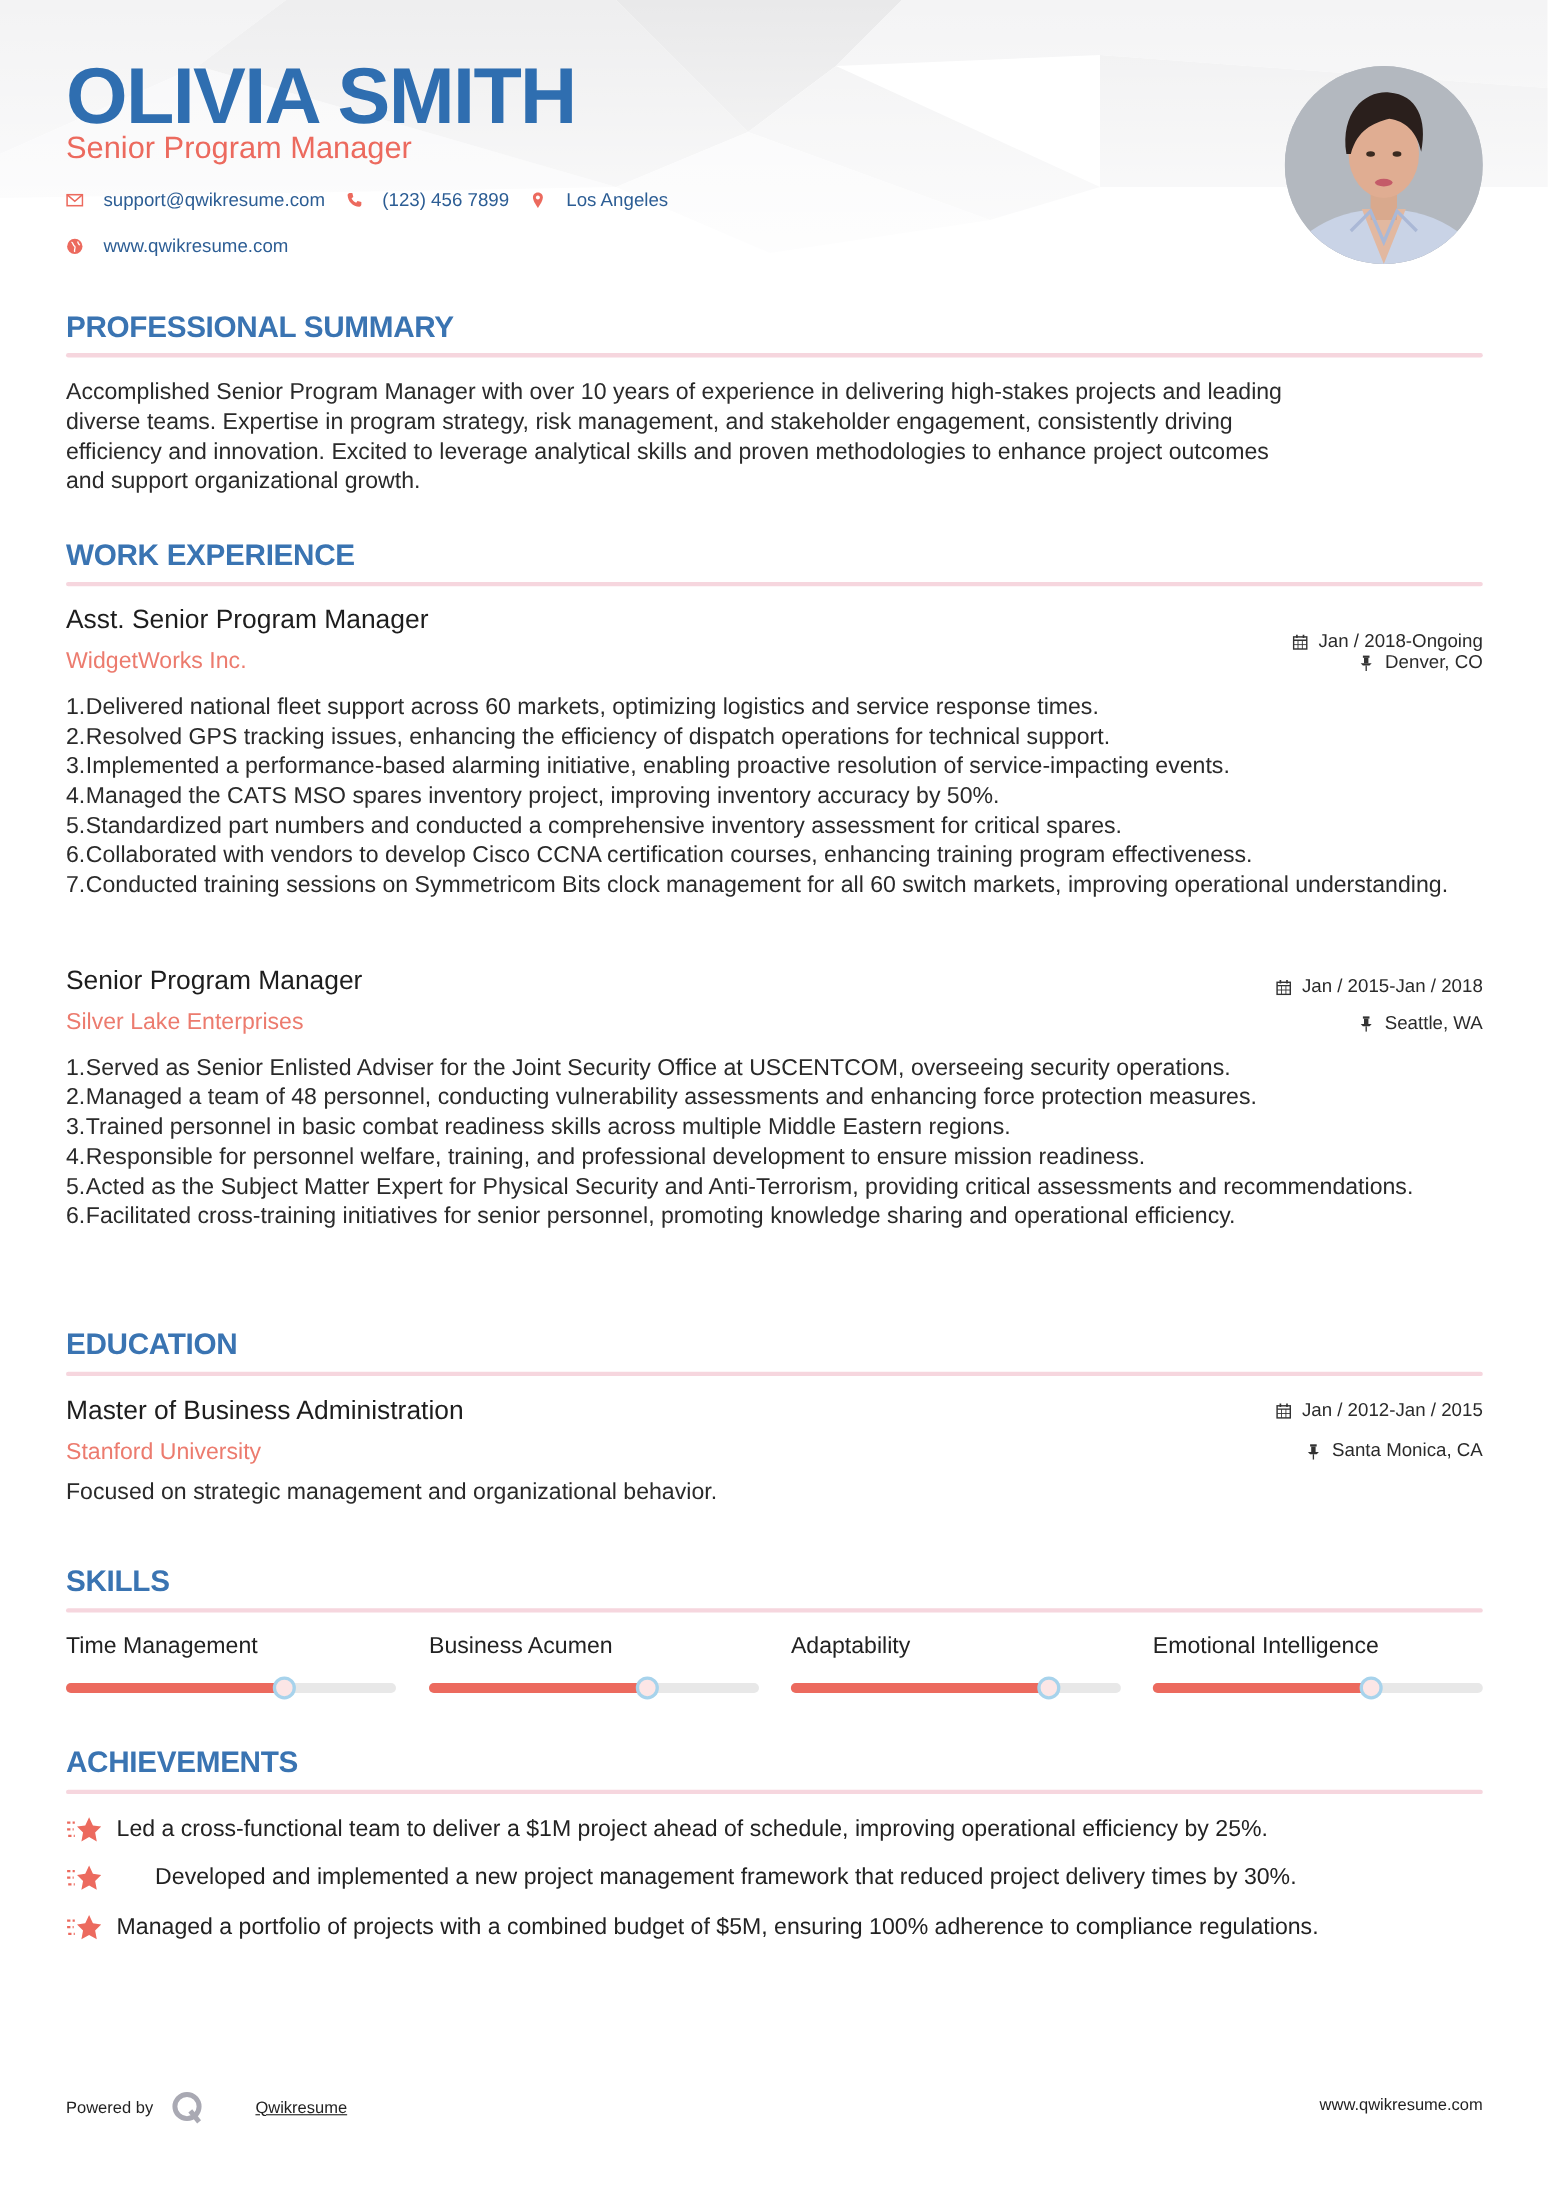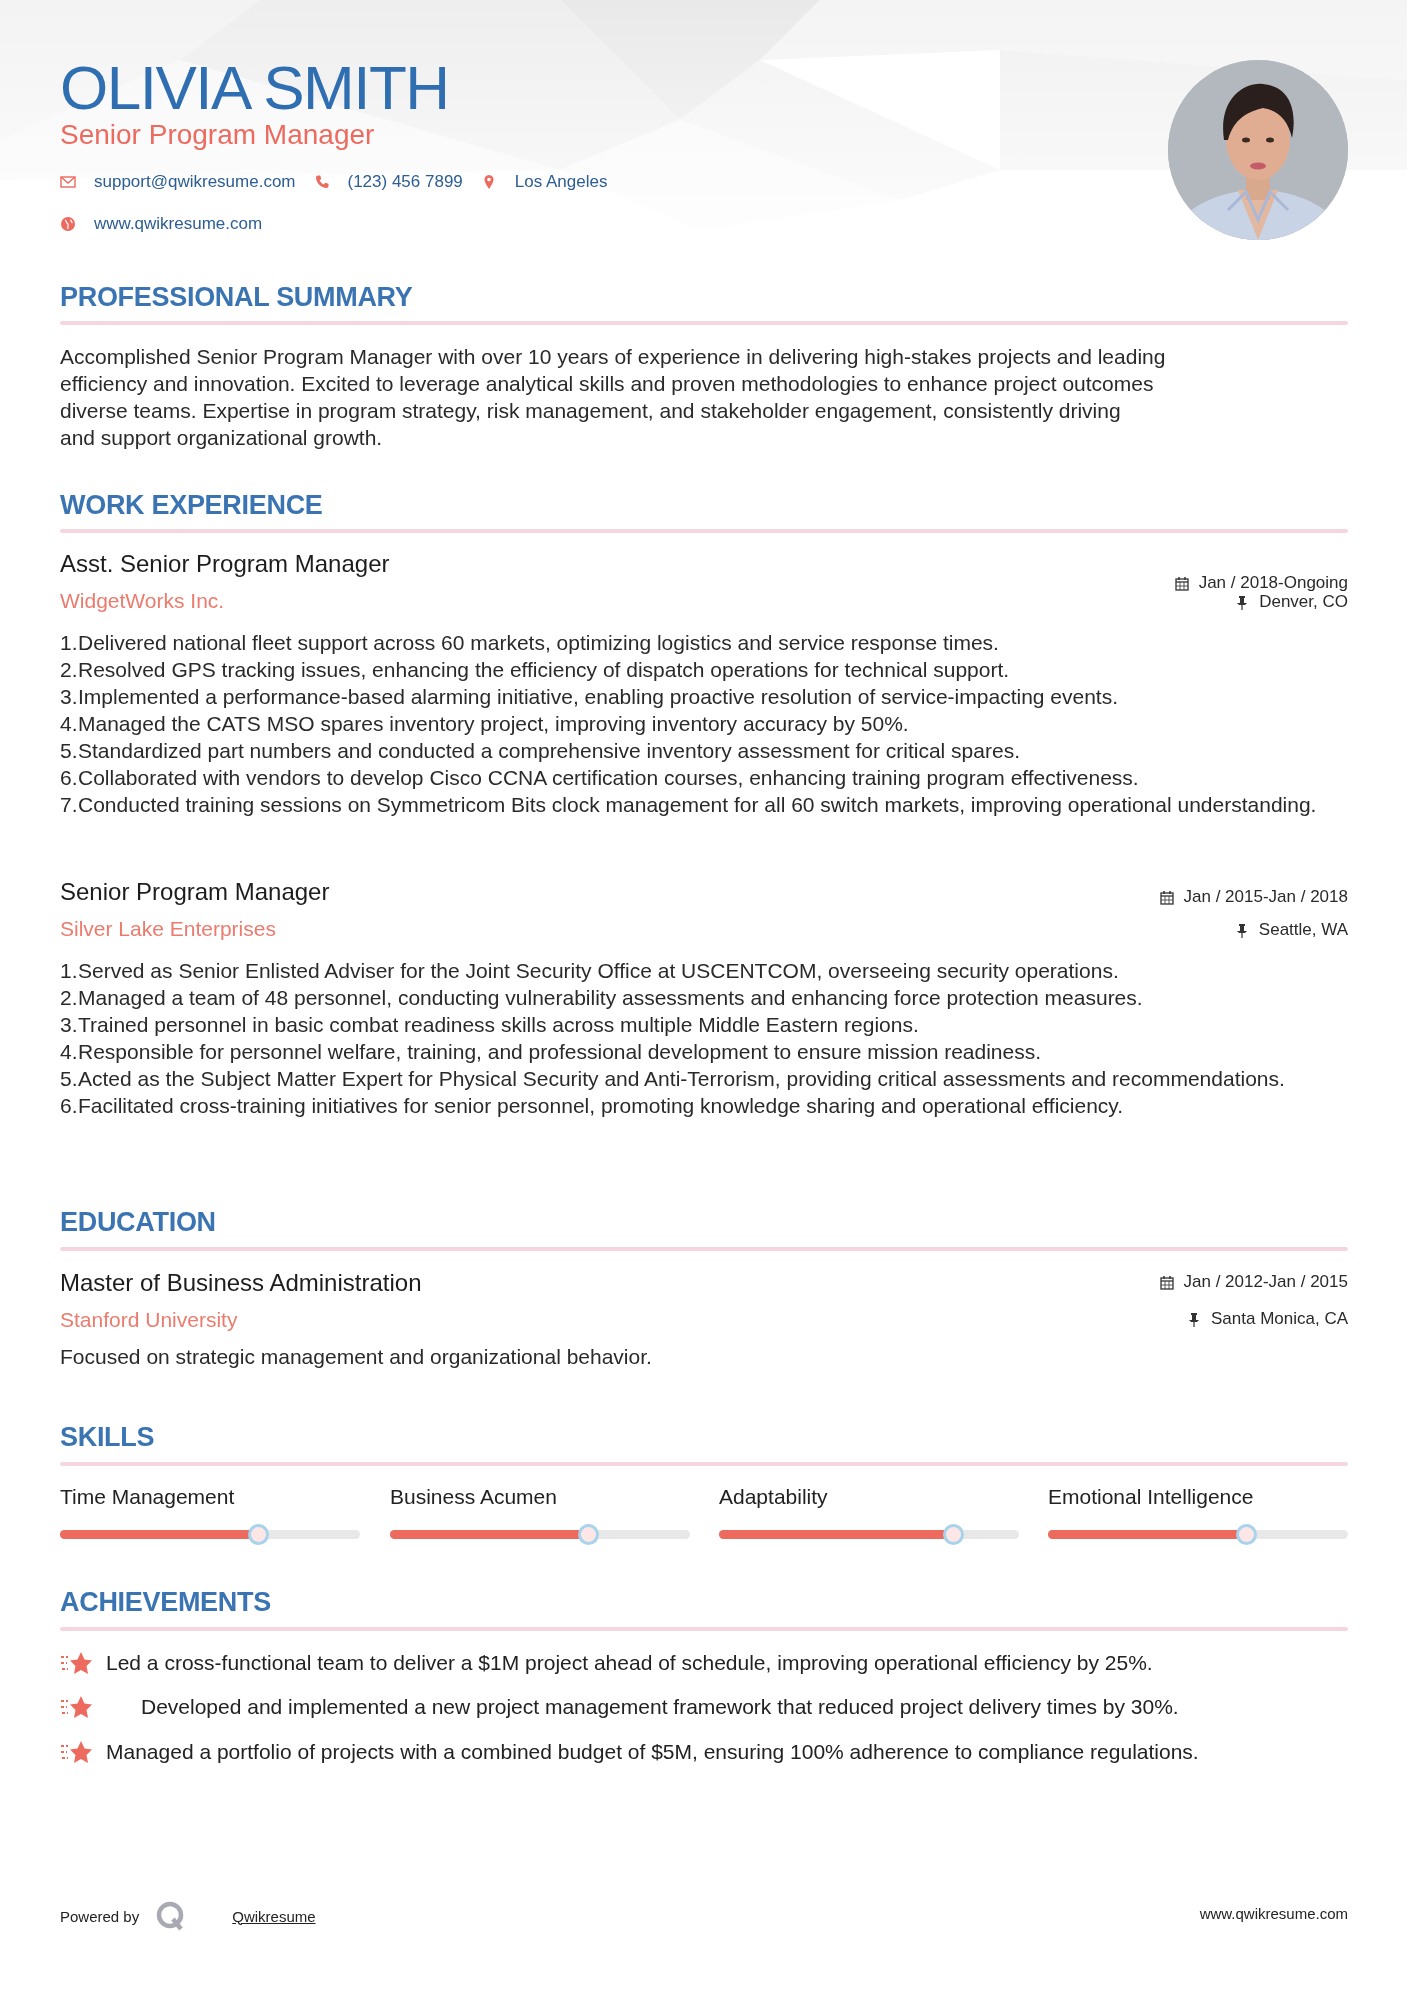--- a/index.html
+++ b/index.html
@@ -4,21 +4,21 @@
 <style>
   * { box-sizing: border-box; margin: 0; padding: 0; }
   html, body { width: 1407px; height: 1990px; background: #ffffff; overflow: hidden; }
   body { font-family: "Liberation Sans", "DejaVu Sans", sans-serif; color: #222; position: relative; }
 
   .bg-deco { position: absolute; left: 0; top: 0; width: 1407px; height: 300px; z-index: 0; pointer-events: none; }
 
   .page { position: absolute; left: 60px; top: 0; width: 1288px; height: 1990px; z-index: 1; }
 
   
-  .name { position: absolute; left: 0; top: 58px; font-size: 62px; font-weight: normal; color: #2f6eb0; letter-spacing: -1.5px; line-height: 60px; }
+  .name { position: absolute; left: 0; top: 58px; font-size: 72px; font-weight: bold; color: #2f6eb0; letter-spacing: -1.5px; line-height: 60px; }
   .role { position: absolute; left: 0; top: 118px; font-size: 28px; color: #ec6a5e; line-height: 34px; }
   .contact-row { position: absolute; left: 0; display: flex; align-items: center; font-size: 17px; color: #2c5d94; }
   .contact-row.r1 { top: 172px; }
   .contact-row.r2 { top: 214px; }
   .c-item { display: flex; align-items: center; margin-right: 18px; }
   .c-icon { width: 16px; height: 16px; margin-right: 18px; display: inline-flex; align-items: center; justify-content: center; color: #ec6a5e; }
   .c-icon svg { width: 16px; height: 16px; }
   .avatar { position: absolute; left: 1108px; top: 60px; width: 180px; height: 180px; border-radius: 50%; overflow: hidden; background: #b9bec5; }
 
   
@@ -135,22 +135,22 @@
       <ellipse cx="102" cy="80" rx="4" ry="2.5" fill="#3a2a20"></ellipse>
       <ellipse cx="90" cy="106" rx="8" ry="3.5" fill="#c45b68"></ellipse>
       <path d="M60 150 L78 132 L90 160 L102 132 L120 150" fill="none" stroke="#aab8d6" stroke-width="3"></path>
     </svg>
   </div>
 
   <div class="section-title" style="top:281px;">PROFESSIONAL SUMMARY</div>
   <div class="section-rule" style="top:321px;"></div>
   <div class="para" style="top:343px;">
     <div>Accomplished Senior Program Manager with over 10 years of experience in delivering high-stakes projects and leading</div>
+    <div>diverse teams. Expertise in program strategy, risk management, and stakeholder engagement, consistently driving</div>
     <div>efficiency and innovation. Excited to leverage analytical skills and proven methodologies to enhance project outcomes</div>
-    <div>diverse teams. Expertise in program strategy, risk management, and stakeholder engagement, consistently driving</div>
     <div>and support organizational growth.</div>
   </div>
 
   <div class="section-title" style="top:489px;">WORK EXPERIENCE</div>
   <div class="section-rule" style="top:529px;"></div>
 
   <div class="job-title" style="top:549px;">Asst. Senior Program Manager</div>
   <div class="meta" style="top:572px;text-align:center;">
     <span class="m-icon">
       <svg viewBox="0 0 14 15">

